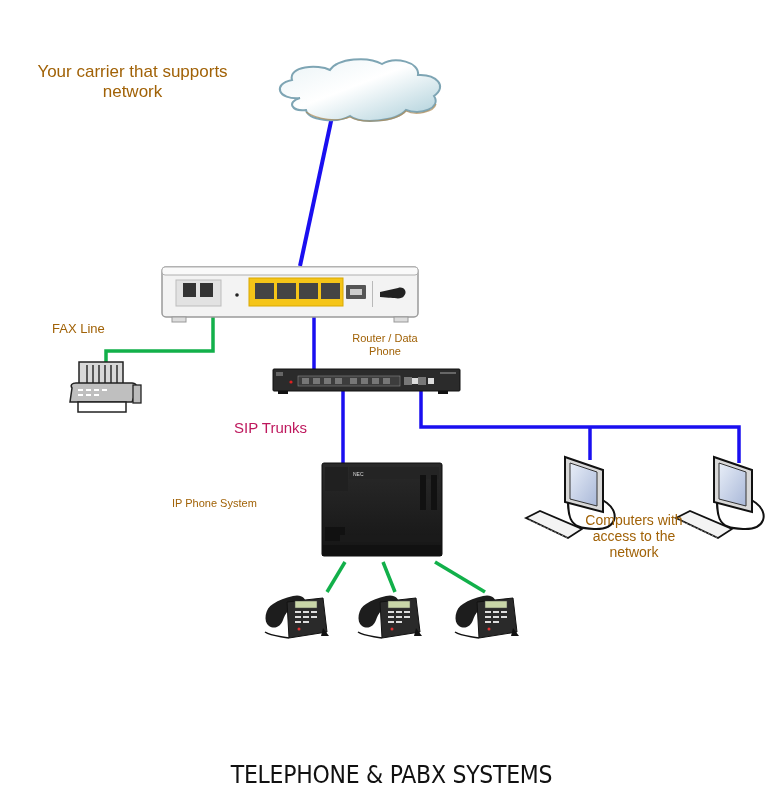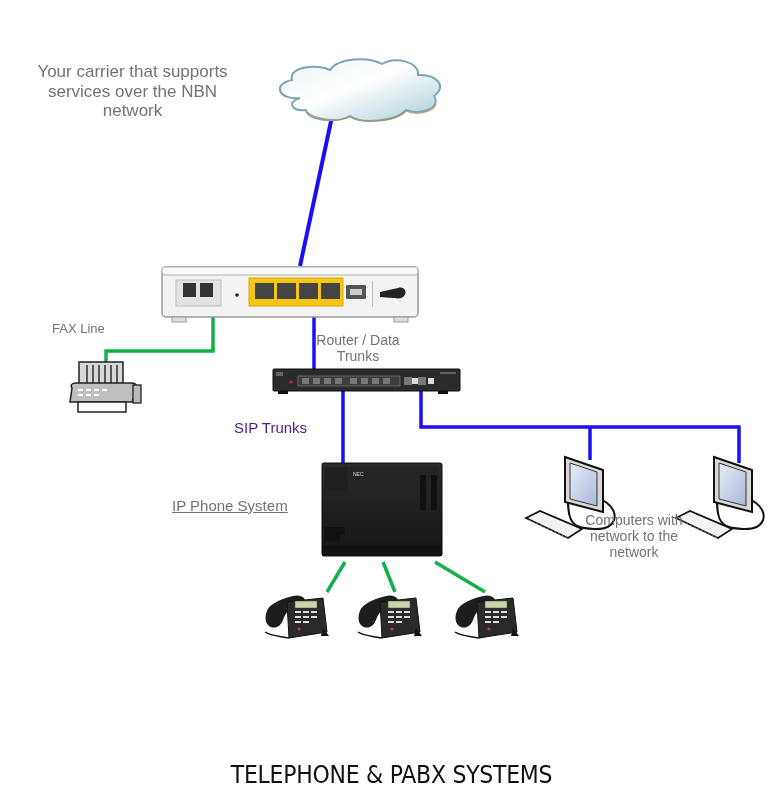--- a/index.html
+++ b/index.html
@@ -1,17 +1,17 @@
 <!DOCTYPE html>
 <html><head>
 <meta charset="utf-8">
 <style>
   html, body { margin:0; padding:0; background:#ffffff; }
   body { width:783px; height:800px; position:relative; overflow:hidden; font-family:"Liberation Sans", sans-serif; }
-  .lbl { position:absolute; color:#737373; font-family:"Liberation Sans", sans-serif; text-align:center; line-height:1.15; }
+  .lbl { position:absolute; color:#a16207; font-family:"Liberation Sans", sans-serif; text-align:center; line-height:1.15; }
   #diagram { position:absolute; left:0; top:0; }
   .title { position:absolute; left:0; width:783px; top:760px; text-align:center; font-family:"DejaVu Sans", sans-serif; font-size:25px; color:#111; letter-spacing:-0.3px; transform:scaleX(0.88); }
 </style>
 </head>
 <body>
 
 <svg id="diagram" width="783" height="800" viewBox="0 0 783 800">
   <defs>
     <linearGradient id="cloudGrad" x1="0" y1="0" x2="1" y2="1">
       <stop offset="0" stop-color="#e9f3f6"></stop>
@@ -191,34 +191,33 @@
         <rect x="38" y="29" width="6" height="2"></rect>
       </g>
     <circle cx="34" cy="37" r="1.5" fill="#d33"></circle>
     <path d="M58,36 L64,44 L56,44 Z" fill="#111"></path>
     <path d="M0,40 C6,44 14,44 24,46" stroke="#111" stroke-width="1.5" fill="none"></path>
   </g>
 </svg>
 
 <div class="lbl" style="left:10px; top:62px; width:245px; font-size:17px;">
   <div>Your carrier that supports</div>
-  <div>services over the NBN</div>
   <div>network</div>
 </div>
 
 <div class="lbl" style="left:52px; top:322px; font-size:13px; text-align:left;">FAX Line</div>
 
-<div class="lbl" style="left:303px; top:332px; width:110px; font-size:14px;">
+<div class="lbl" style="left:330px; top:332px; width:110px; font-size:11px;">
   <div>Router / Data</div>
-  <div>Trunks</div>
+  <div>Phone</div>
 </div>
 
-<div class="lbl" id="sip-label" style="left: 234px; top: 419px; font-size: 15px; text-align: left; color: #4c1d95;">SIP Trunks</div>
-
-<div class="lbl" style="left:172px; top:497px; font-size:15px; text-align:left;text-decoration:underline;">IP Phone System</div>
+<div class="lbl" id="sip-label" style="left: 234px; top: 419px; font-size: 15px; text-align: left; color: #be185d;">SIP Trunks</div>
+
+<div class="lbl" style="left:172px; top:497px; font-size:11px; text-align:left;">IP Phone System</div>
 
 <div class="lbl" style="left:574px; top:512px; width:120px; font-size:14px;">
   <div>Computers with</div>
-  <div>network to the</div>
+  <div>access to the</div>
   <div>network</div>
 </div>
 
 <div class="title">TELEPHONE &amp; PABX SYSTEMS</div>
 
 </body></html>

